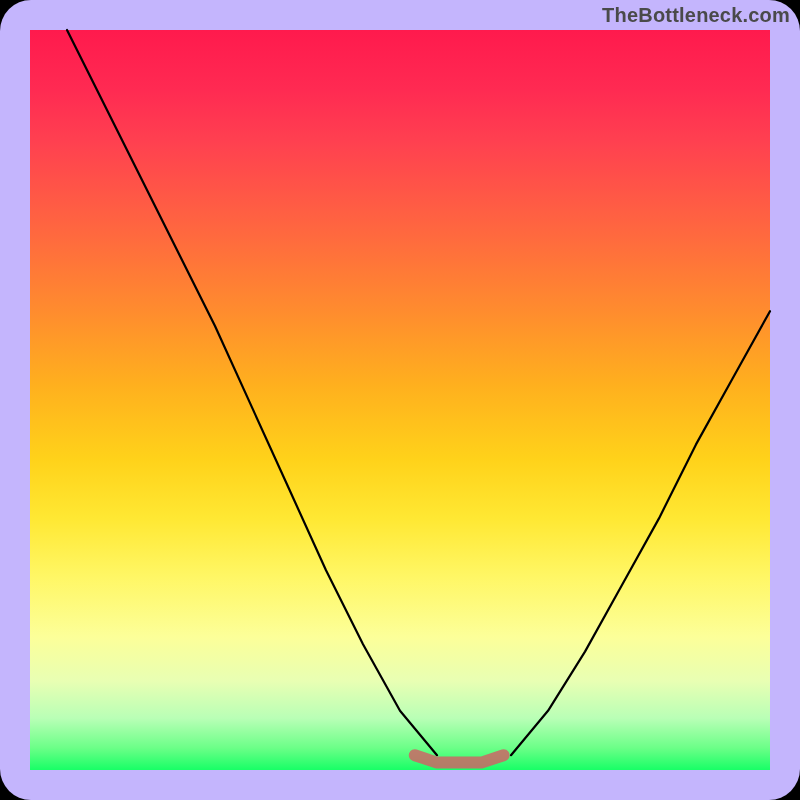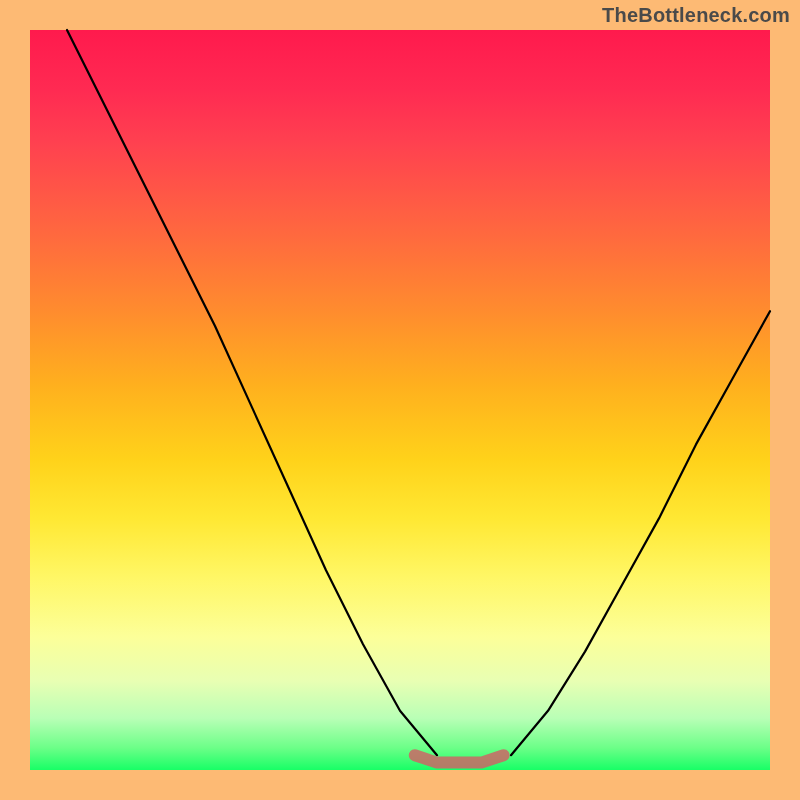--- a/index.html
+++ b/index.html
@@ -8,21 +8,22 @@
     width: 800px;
     height: 800px;
     overflow: hidden;
     background: #000;
     font-family: Arial, Helvetica, sans-serif;
   }
   .frame {
     position: relative;
     width: 800px;
     height: 800px;
-    background: #fdba74;
+    background: #c4b5fd;
+    border-radius: 31px;
   }
   .watermark {
     position: absolute;
     top: 4px;
     right: 10px;
     color: #4a4a4a;
     font-size: 20px;
     font-weight: 600;
     letter-spacing: 0.2px;
     z-index: 10;

